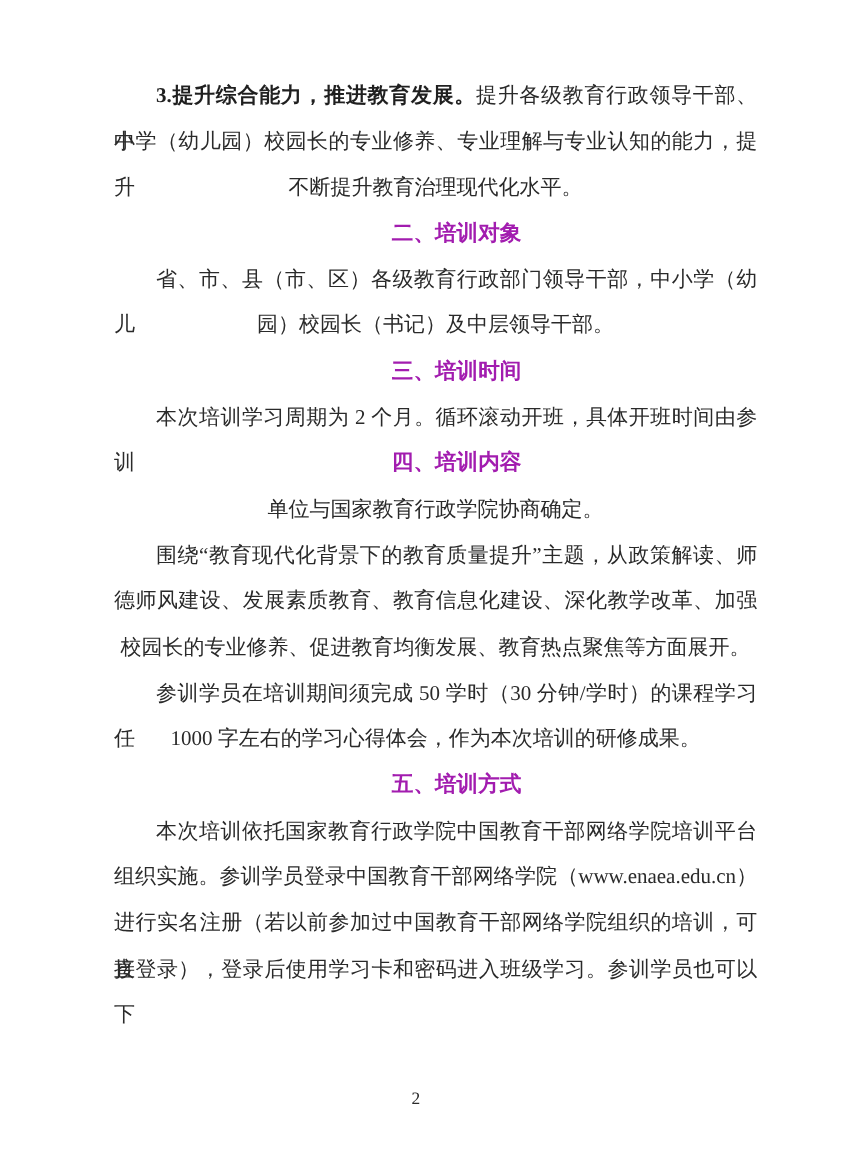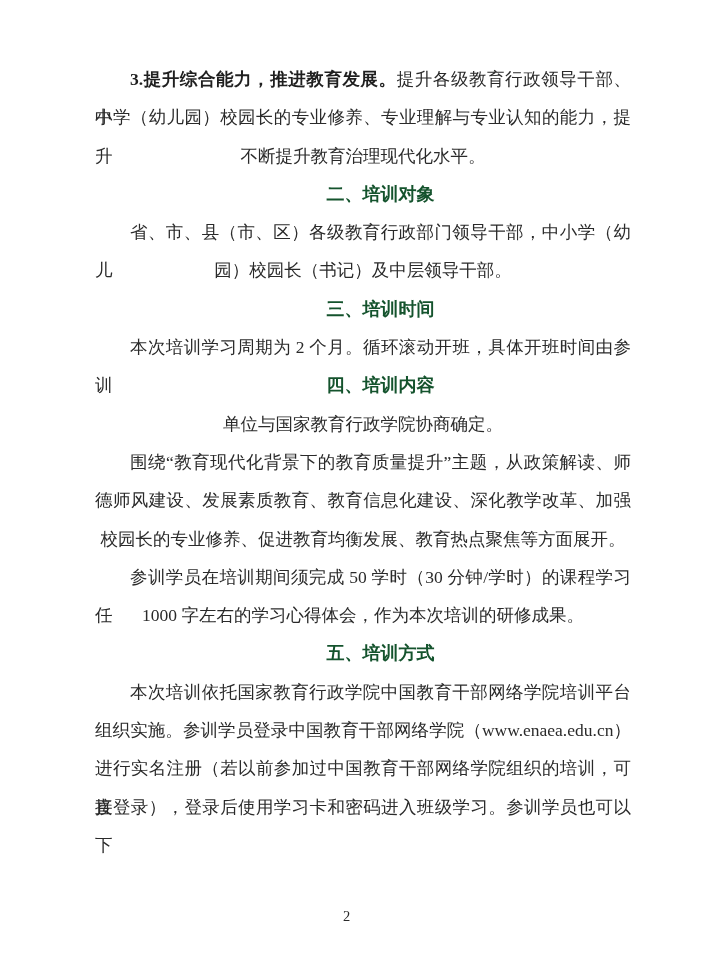--- a/index.html
+++ b/index.html
@@ -35,21 +35,21 @@
     text-align: justify;
     text-align-last: justify;
   }
   .line.indent {
     text-indent: 35px;
   }
   .line.heading {
     font-family: "Liberation Sans", sans-serif;
     font-weight: 700;
     font-size: 18px;
-    color: #14532d;
+    color: #a21caf;
   }
   .lead-bold {
     font-weight: 700;
     color: #1f1f1f;
   }
   .page-footer {
     position: absolute;
     left: 0;
     right: 0;
     top: 908px;

